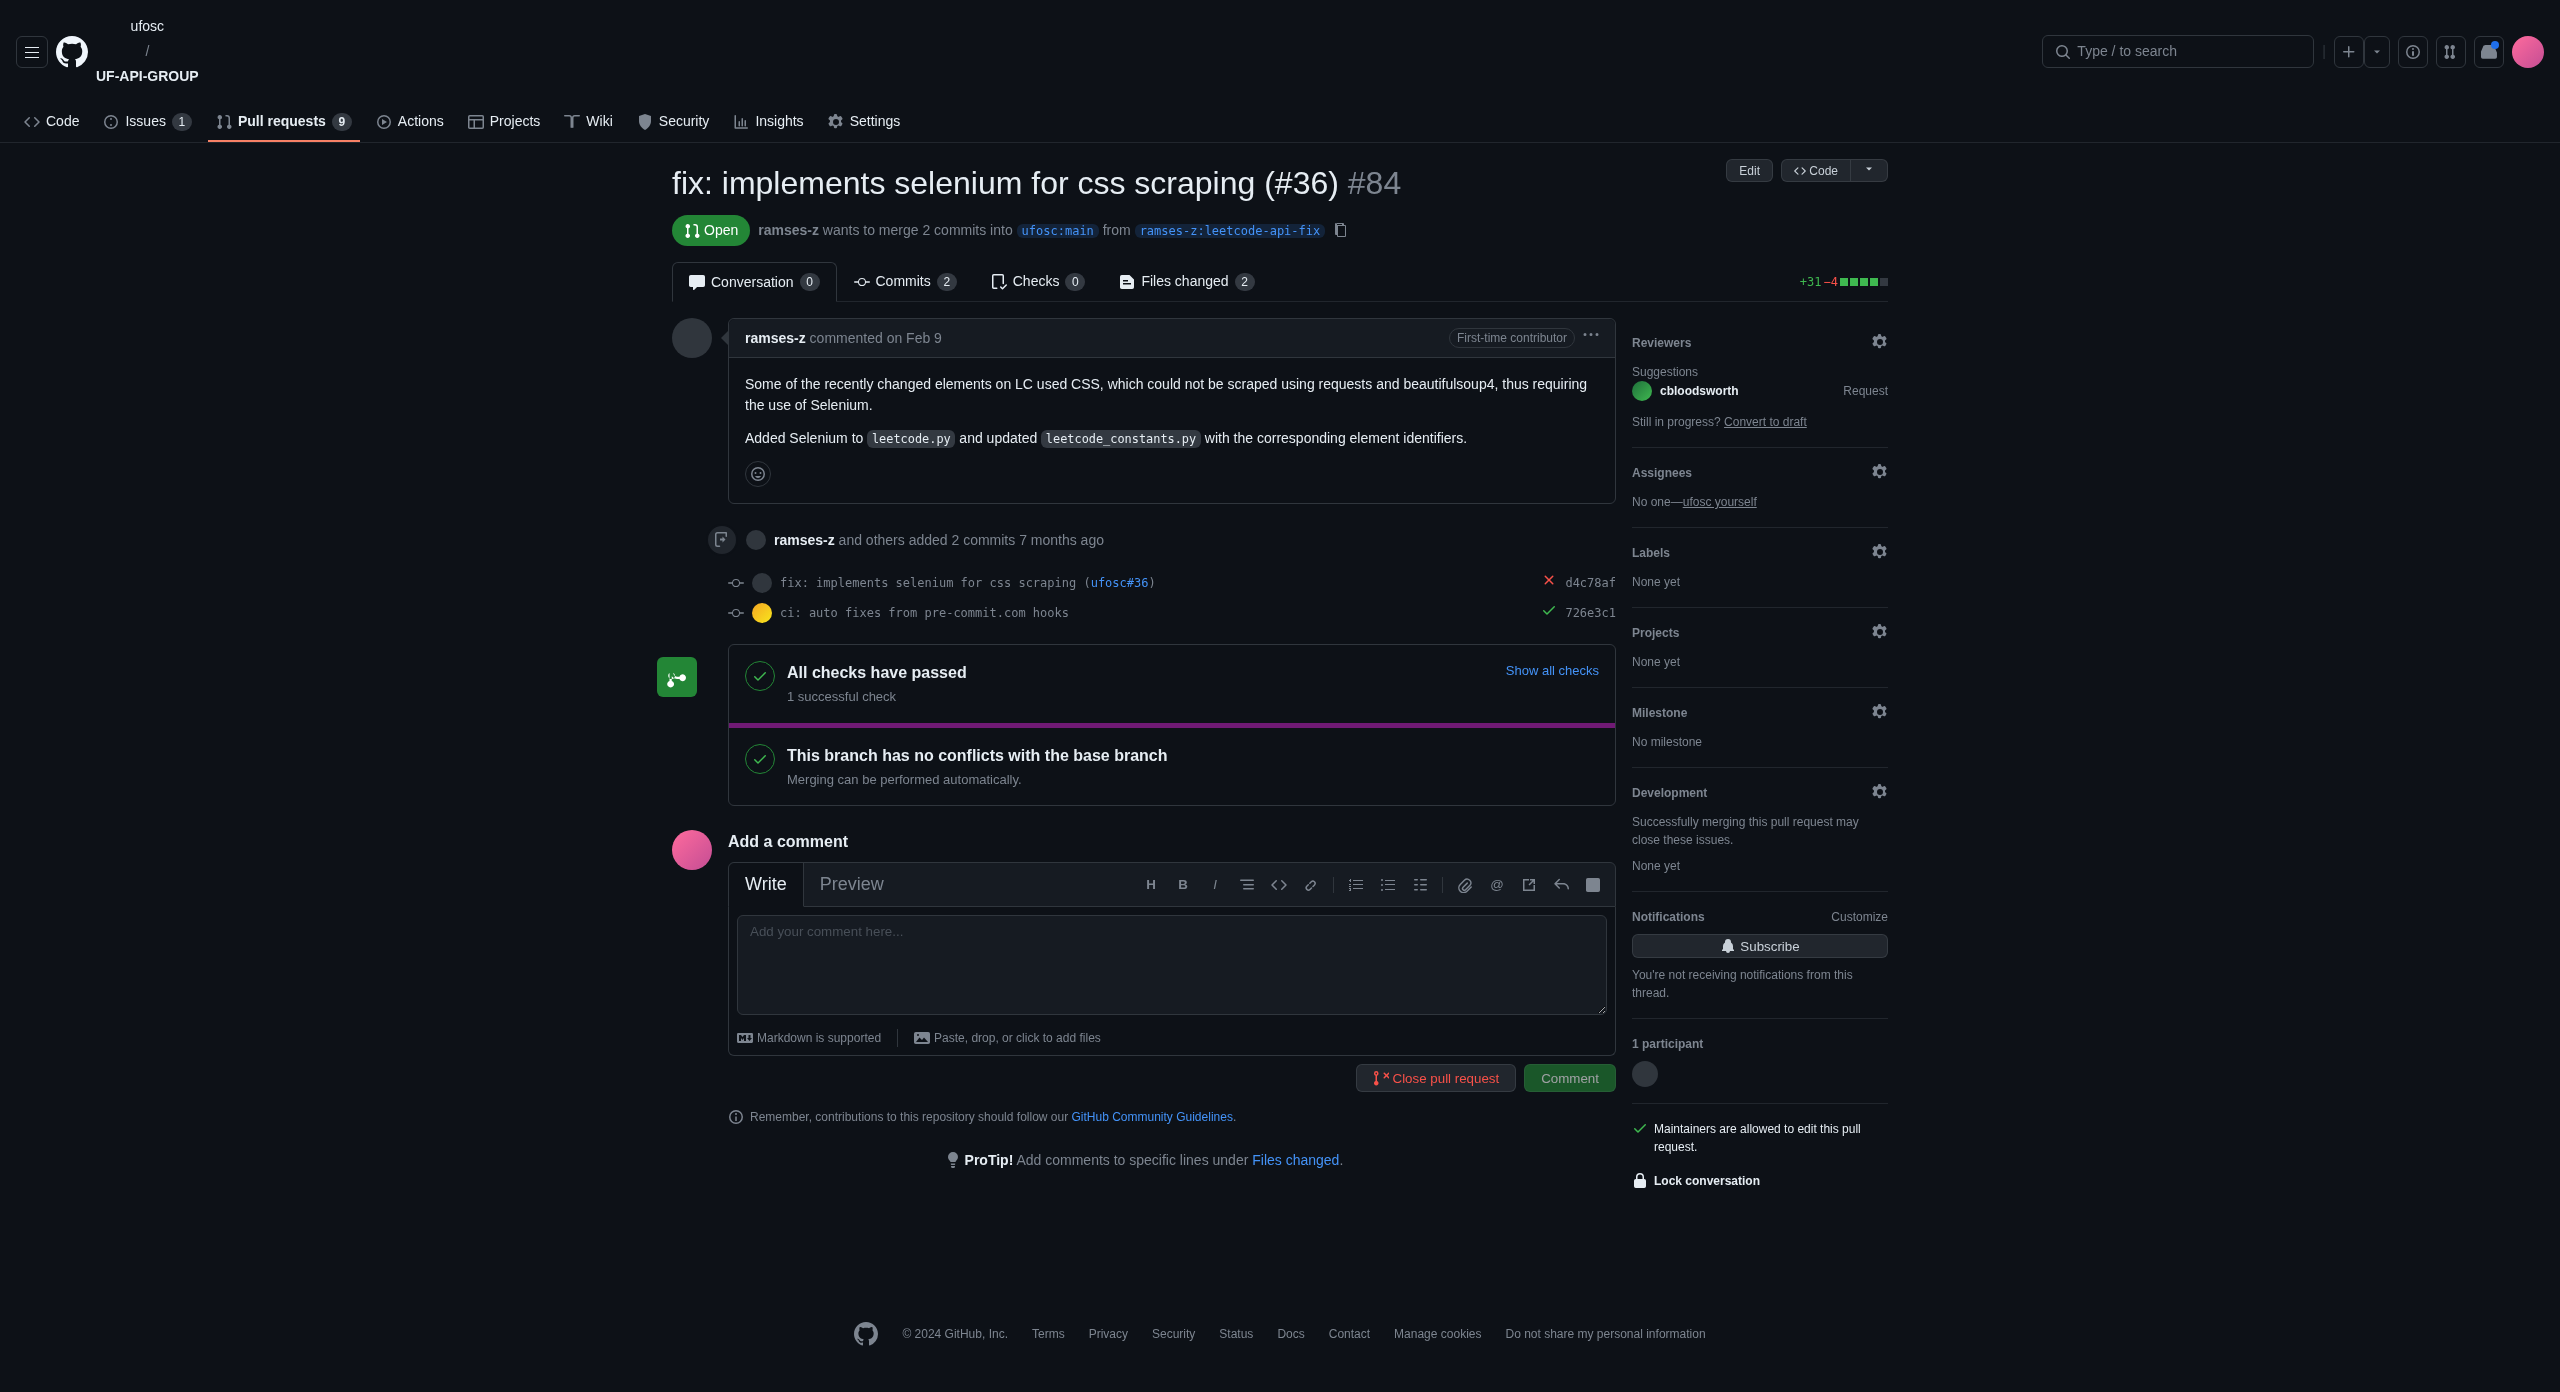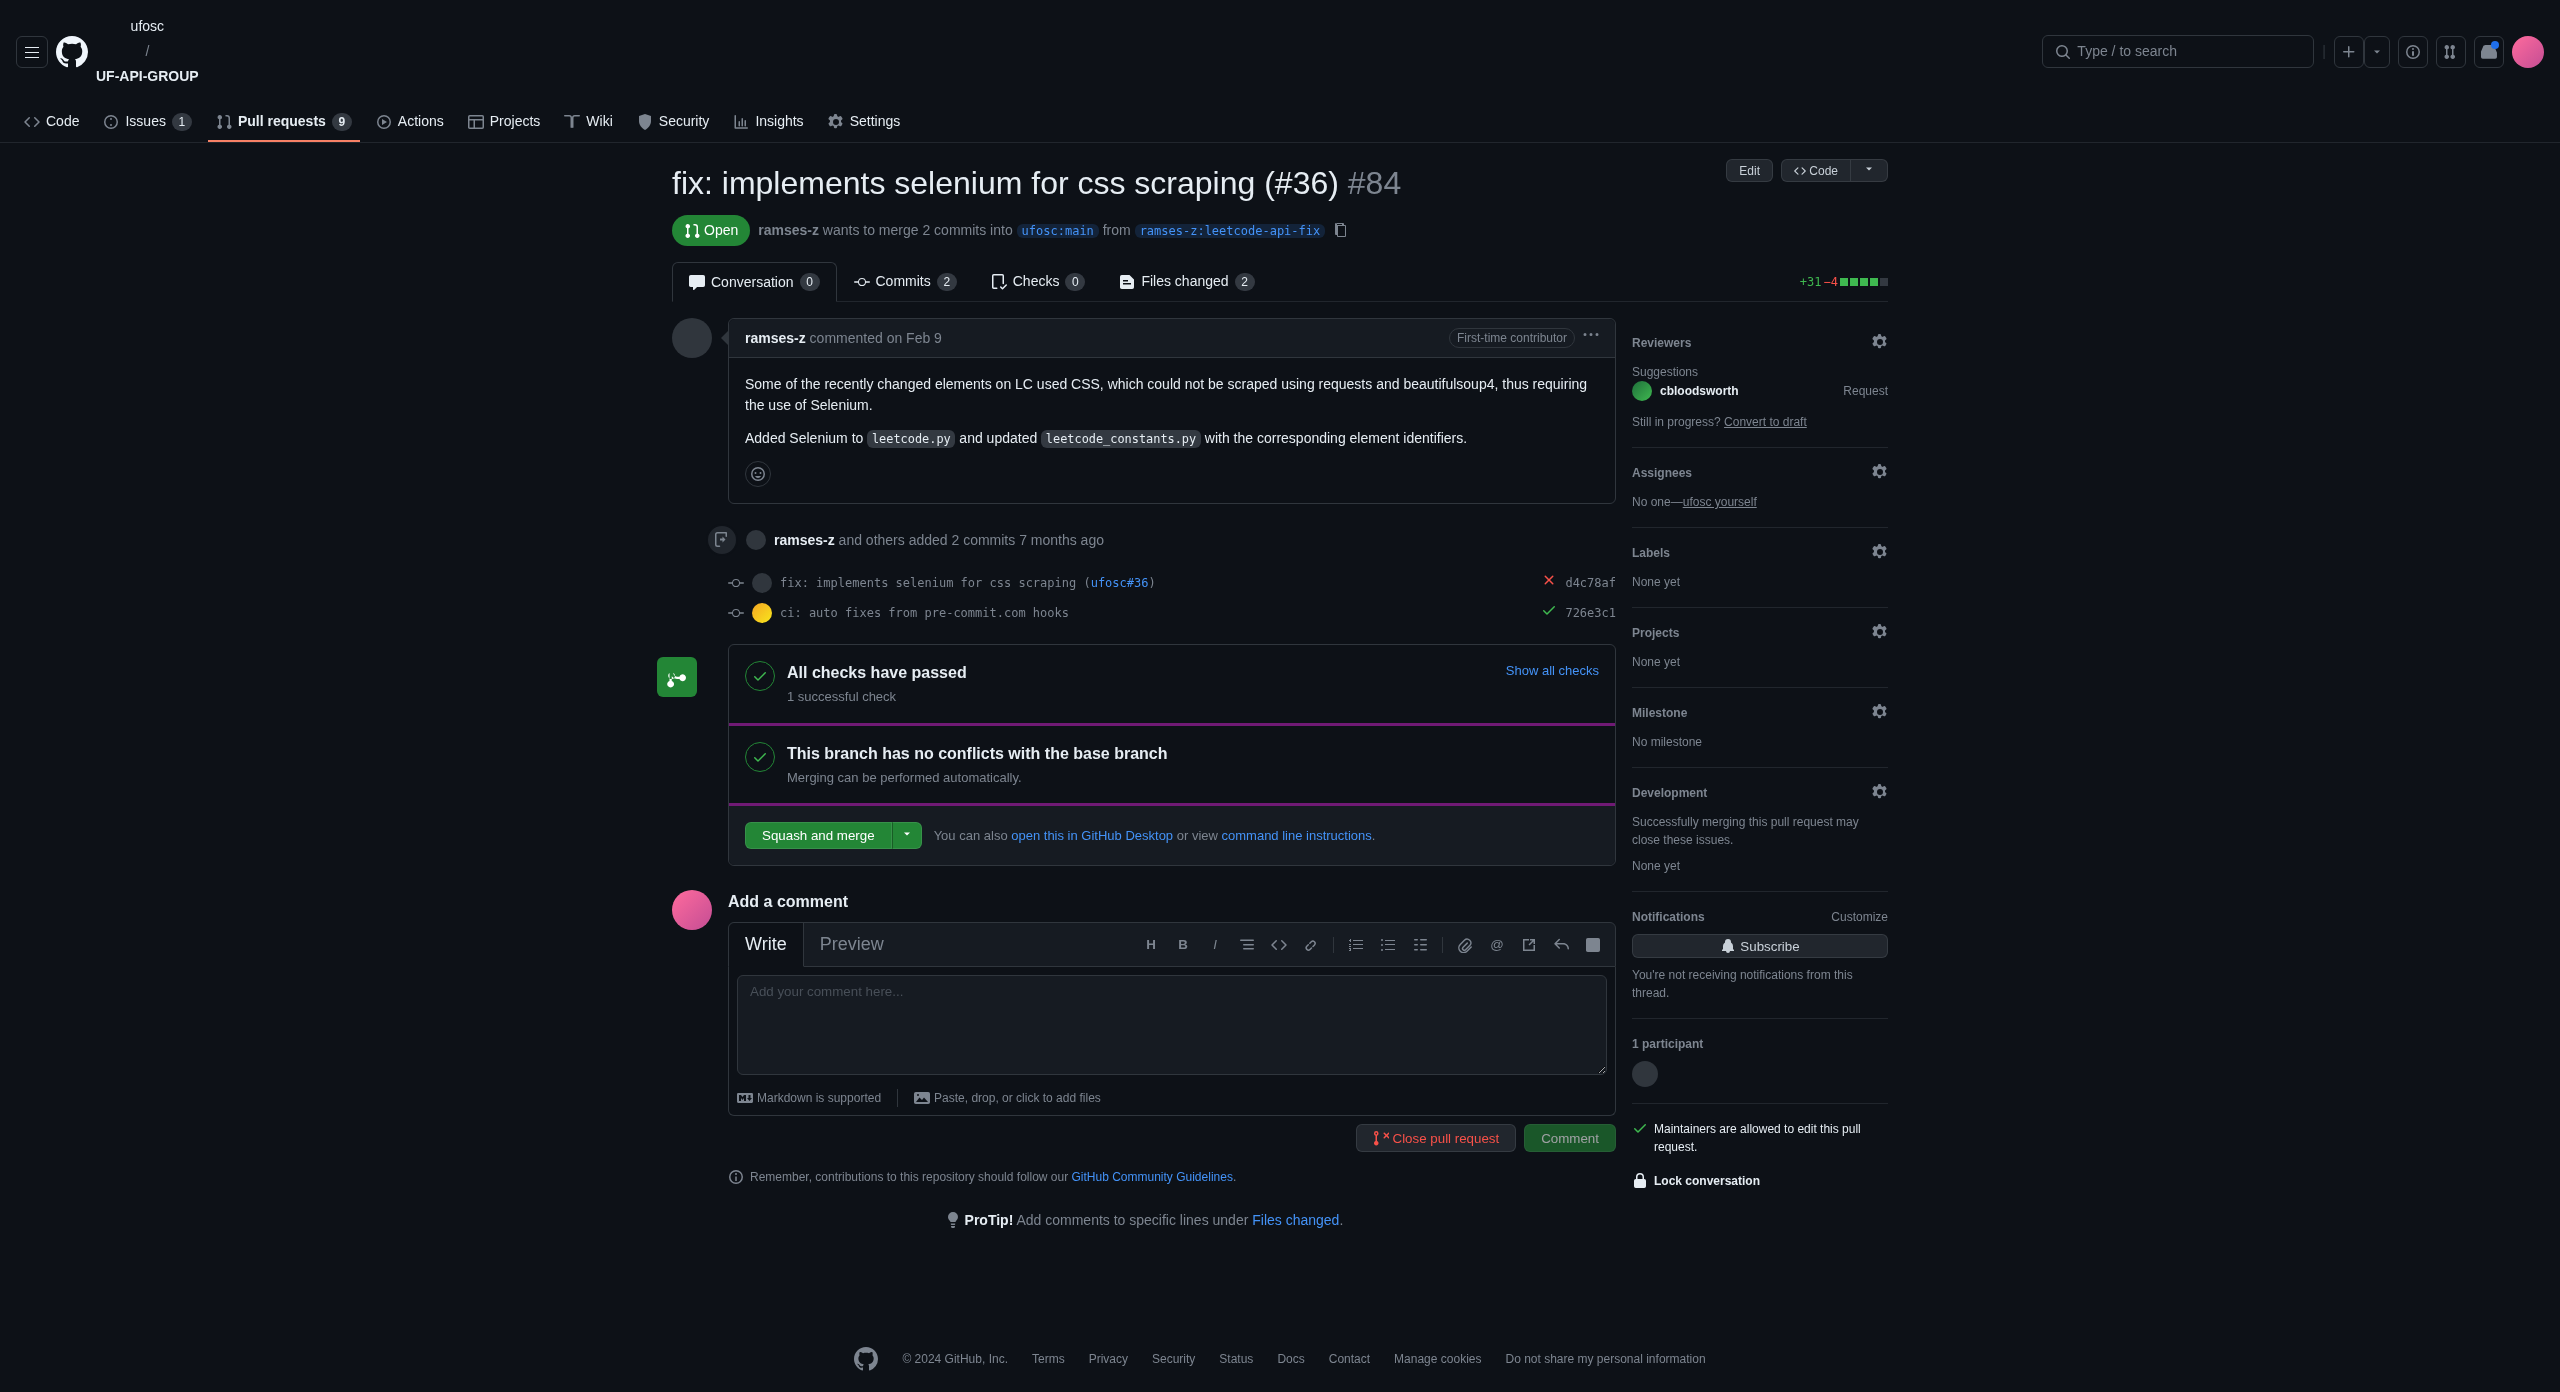--- a/index.html
+++ b/index.html
@@ -297,21 +297,21 @@
       width: 40px; height: 40px;
       background: #238636;
       border-radius: 6px;
       display: flex; align-items: center; justify-content: center;
       color: #fff;
     }
     .merge-row {
       padding: 16px;
       display: flex;
       gap: 12px;
-      border-bottom: 3px solid #701a75;
+      border-bottom: 5px solid #701a75;
     }
     .merge-row:last-child { border-bottom: none; }
     .merge-row.actions { background: #161b22; border-radius: 0 0 6px 6px; }
     .status-circle {
       width: 30px; height: 30px;
       border-radius: 50%;
       border: 1px solid;
       display: flex; align-items: center; justify-content: center;
       flex-shrink: 0;
     }
@@ -794,31 +794,20 @@
             <div class="status-circle green">
               <svg class="icon" viewBox="0 0 16 16">
                   <path d="M13.78 4.22a.75.75 0 010 1.06l-7.25 7.25a.75.75 0 01-1.06 0L2.22 9.28a.75.75 0 011.06-1.06L6 10.94l6.72-6.72a.75.75 0 011.06 0z"></path>
                 </svg>
             </div>
             <div>
               <h4>This branch has no conflicts with the base branch</h4>
               <div class="sub">Merging can be performed automatically.</div>
             </div>
           </div>
-          <div class="merge-row actions">
-            <div class="btn-primary-group">
-              <button class="btn-primary">Squash and merge</button>
-              <button class="btn-primary caret"><svg class="icon-12 icon" viewBox="0 0 16 16">
-                    <path d="M4 6l4 4 4-4z"></path>
-                  </svg></button>
-            </div>
-            <span class="sub" style="align-self:center">
-              <span>You can also </span><a href="#">open this in GitHub Desktop</a><span> or view </span><a href="#">command line instructions</a>.
-            </span>
-          </div>
         </div>
       </div>
 
       <div class="comment-form">
         <div class="timeline-avatar" style="background:linear-gradient(135deg,#ff6b9d,#c44d94)"></div>
         <div class="editor-wrap">
           <h3>Add a comment</h3>
           <div class="editor-tabs">
             <div class="editor-tab active">Write</div>
             <div class="editor-tab">Preview</div>

